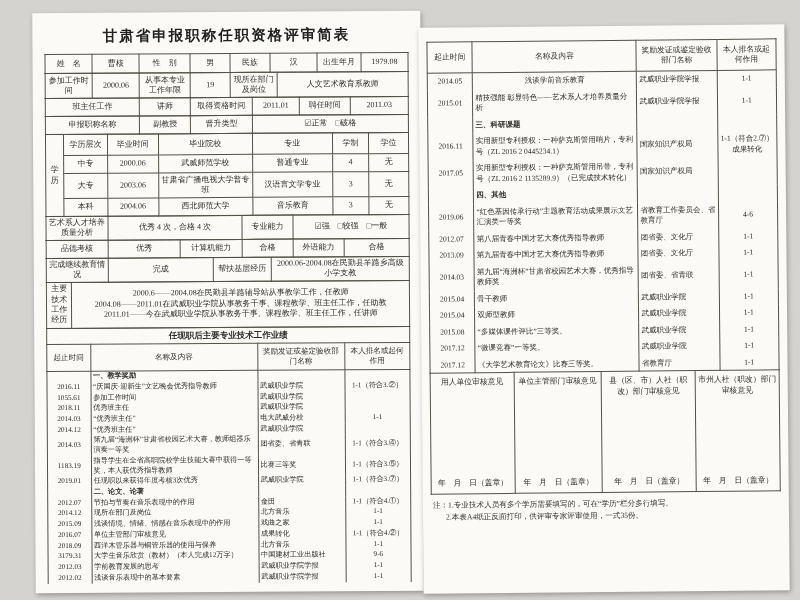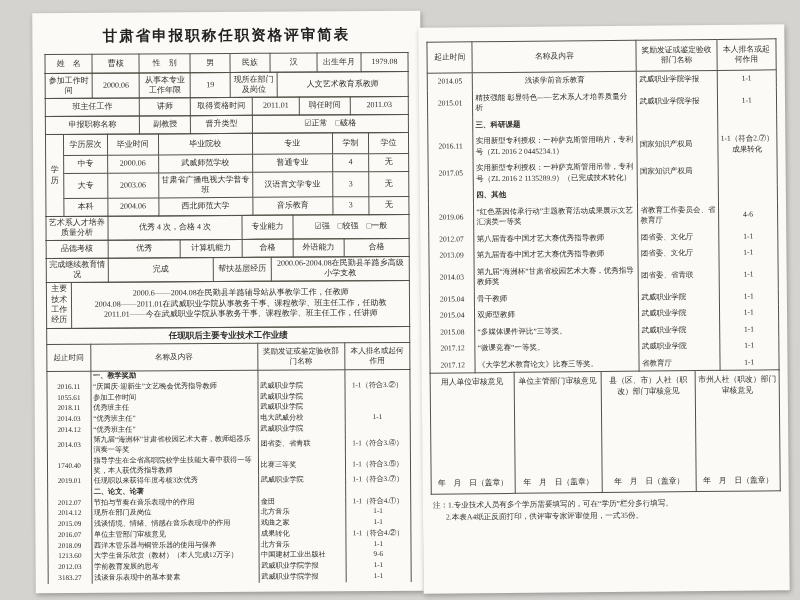--- a/index.html
+++ b/index.html
@@ -315,21 +315,21 @@
             <td class="td-o">武威职业学院</td>
             <td class="td-r"></td>
           </tr>
           <tr>
             <td class="td-d">2014.03</td>
             <td class="td-c">第九届“海洲杯”甘肃省校园艺术大赛，教师组器乐演奏一等奖</td>
             <td class="td-o">团省委、省青联</td>
             <td class="td-r">1-1（符合3.④）</td>
           </tr>
           <tr>
-            <td class="td-d">1740.40</td>
+            <td class="td-d">1183.19</td>
             <td class="td-c">指导学生在全省高职院校学生技能大赛中获得一等奖，本人获优秀指导教师</td>
             <td class="td-o">比赛三等奖</td>
             <td class="td-r">1-1（符合3.⑤）</td>
           </tr>
           <tr>
             <td class="td-d">2019.01</td>
             <td class="td-c">任现职以来获得年度考核3次优秀</td>
             <td class="td-o">武威职业学院</td>
             <td class="td-r">1-1（符合3.⑦）</td>
           </tr>
@@ -363,33 +363,33 @@
             <td class="td-o">成果转化</td>
             <td class="td-r">1-1（符合4.②）</td>
           </tr>
           <tr>
             <td class="td-d">2018.09</td>
             <td class="td-c">西洋木管乐器与铜管乐器的使用与保养</td>
             <td class="td-o">北方音乐</td>
             <td class="td-r">1-1</td>
           </tr>
           <tr>
-            <td class="td-d">1213.60</td>
+            <td class="td-d">3179.31</td>
             <td class="td-c">大学生音乐欣赏（教材）（本人完成12万字）</td>
             <td class="td-o">中国建材工业出版社</td>
             <td class="td-r">9-6</td>
           </tr>
           <tr>
             <td class="td-d">2012.03</td>
             <td class="td-c">学前教育发展的思考</td>
             <td class="td-o">武威职业学院学报</td>
             <td class="td-r">1-1</td>
           </tr>
           <tr>
-            <td class="td-d">3183.27</td>
+            <td class="td-d">2012.02</td>
             <td class="td-c">浅谈音乐表现中的基本要素</td>
             <td class="td-o">武威职业学院学报</td>
             <td class="td-r">1-1</td>
           </tr>
         </tbody>
     </table>
   </div>
 </div>
 
 <div class="page" id="page2">

